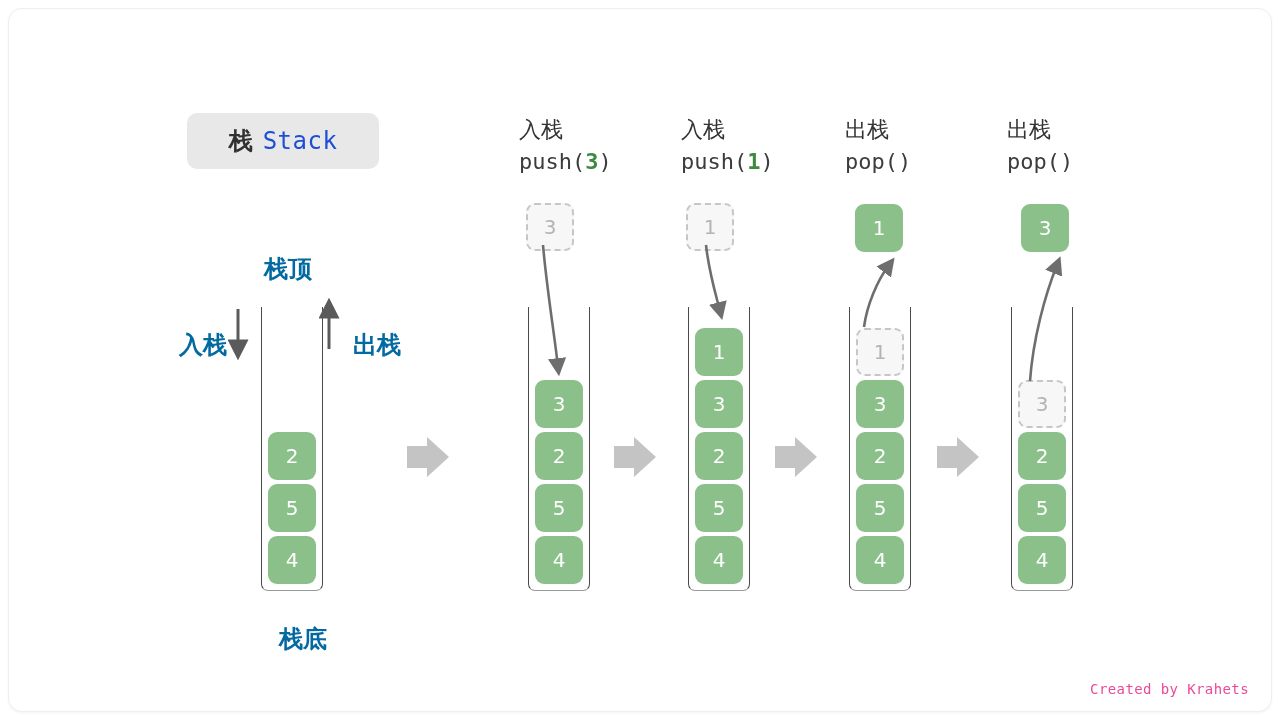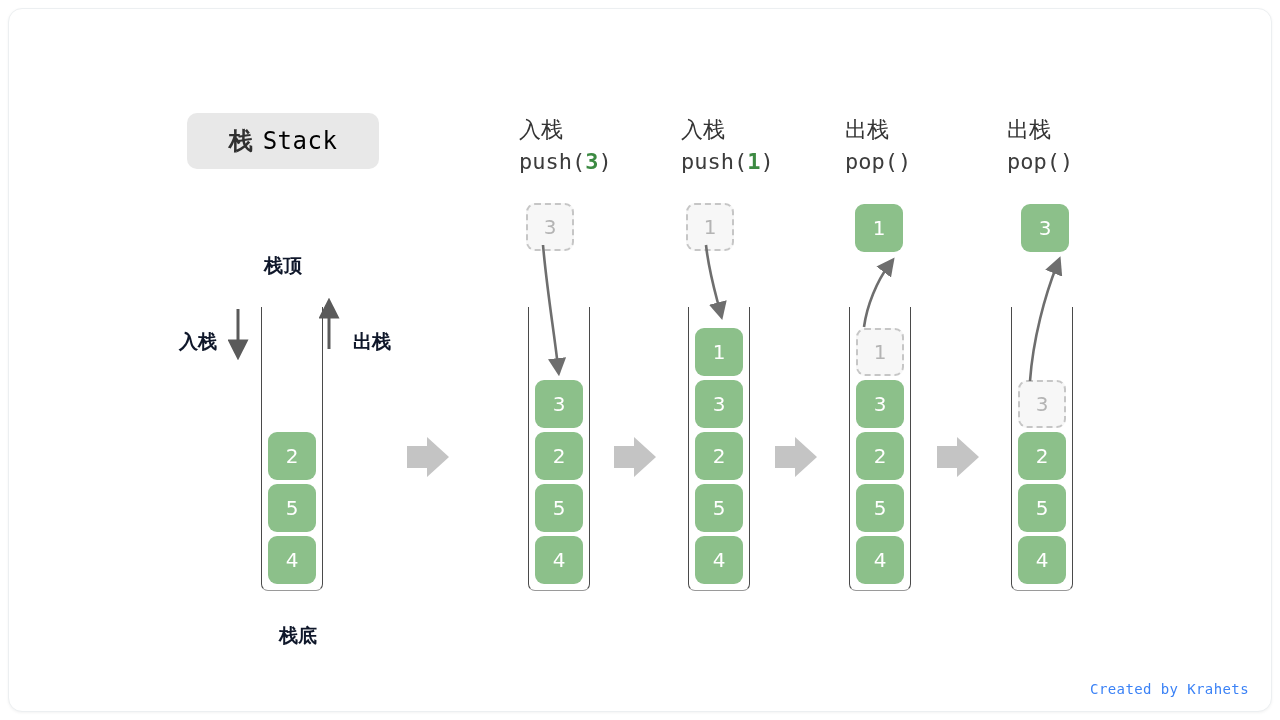--- a/index.html
+++ b/index.html
@@ -48,21 +48,21 @@
   }
   .title-cn {
     font-family: "DejaVu Sans", sans-serif;
     font-size: 24px;
     font-weight: bold;
     color: #303030;
   }
   .title-en {
     font-family: "DejaVu Sans Mono", monospace;
     font-size: 24px;
-    color: #000000;
+    color: #1d4ed8;
     letter-spacing: 0.5px;
   }
 
   
   .col-head {
     position: absolute;
     text-align: left;
     white-space: nowrap;
   }
   .col-head .line1 {
@@ -121,33 +121,33 @@
   .cell.ghost {
     background: #f7f7f7;
     border: 2px dashed #c6c6c6;
     color: #b4b4b4;
   }
 
   
   .label {
     position: absolute;
     font-family: "DejaVu Sans", sans-serif;
-    font-size: 19px;
+    font-size: 24px;
     font-weight: bold;
-    color: #0f172a;
+    color: #0369a1;
     white-space: nowrap;
   }
 
   .credit {
     position: absolute;
     right: 24px;
     bottom: 16px;
     font-family: "DejaVu Sans Mono", monospace;
     font-size: 14px;
-    color: #3b82f6;
+    color: #ec4899;
     letter-spacing: 0.4px;
   }
 
   svg.overlay {
     position: absolute;
     left: 0; top: 0;
     width: 1264px;
     height: 704px;
     pointer-events: none;
   }

